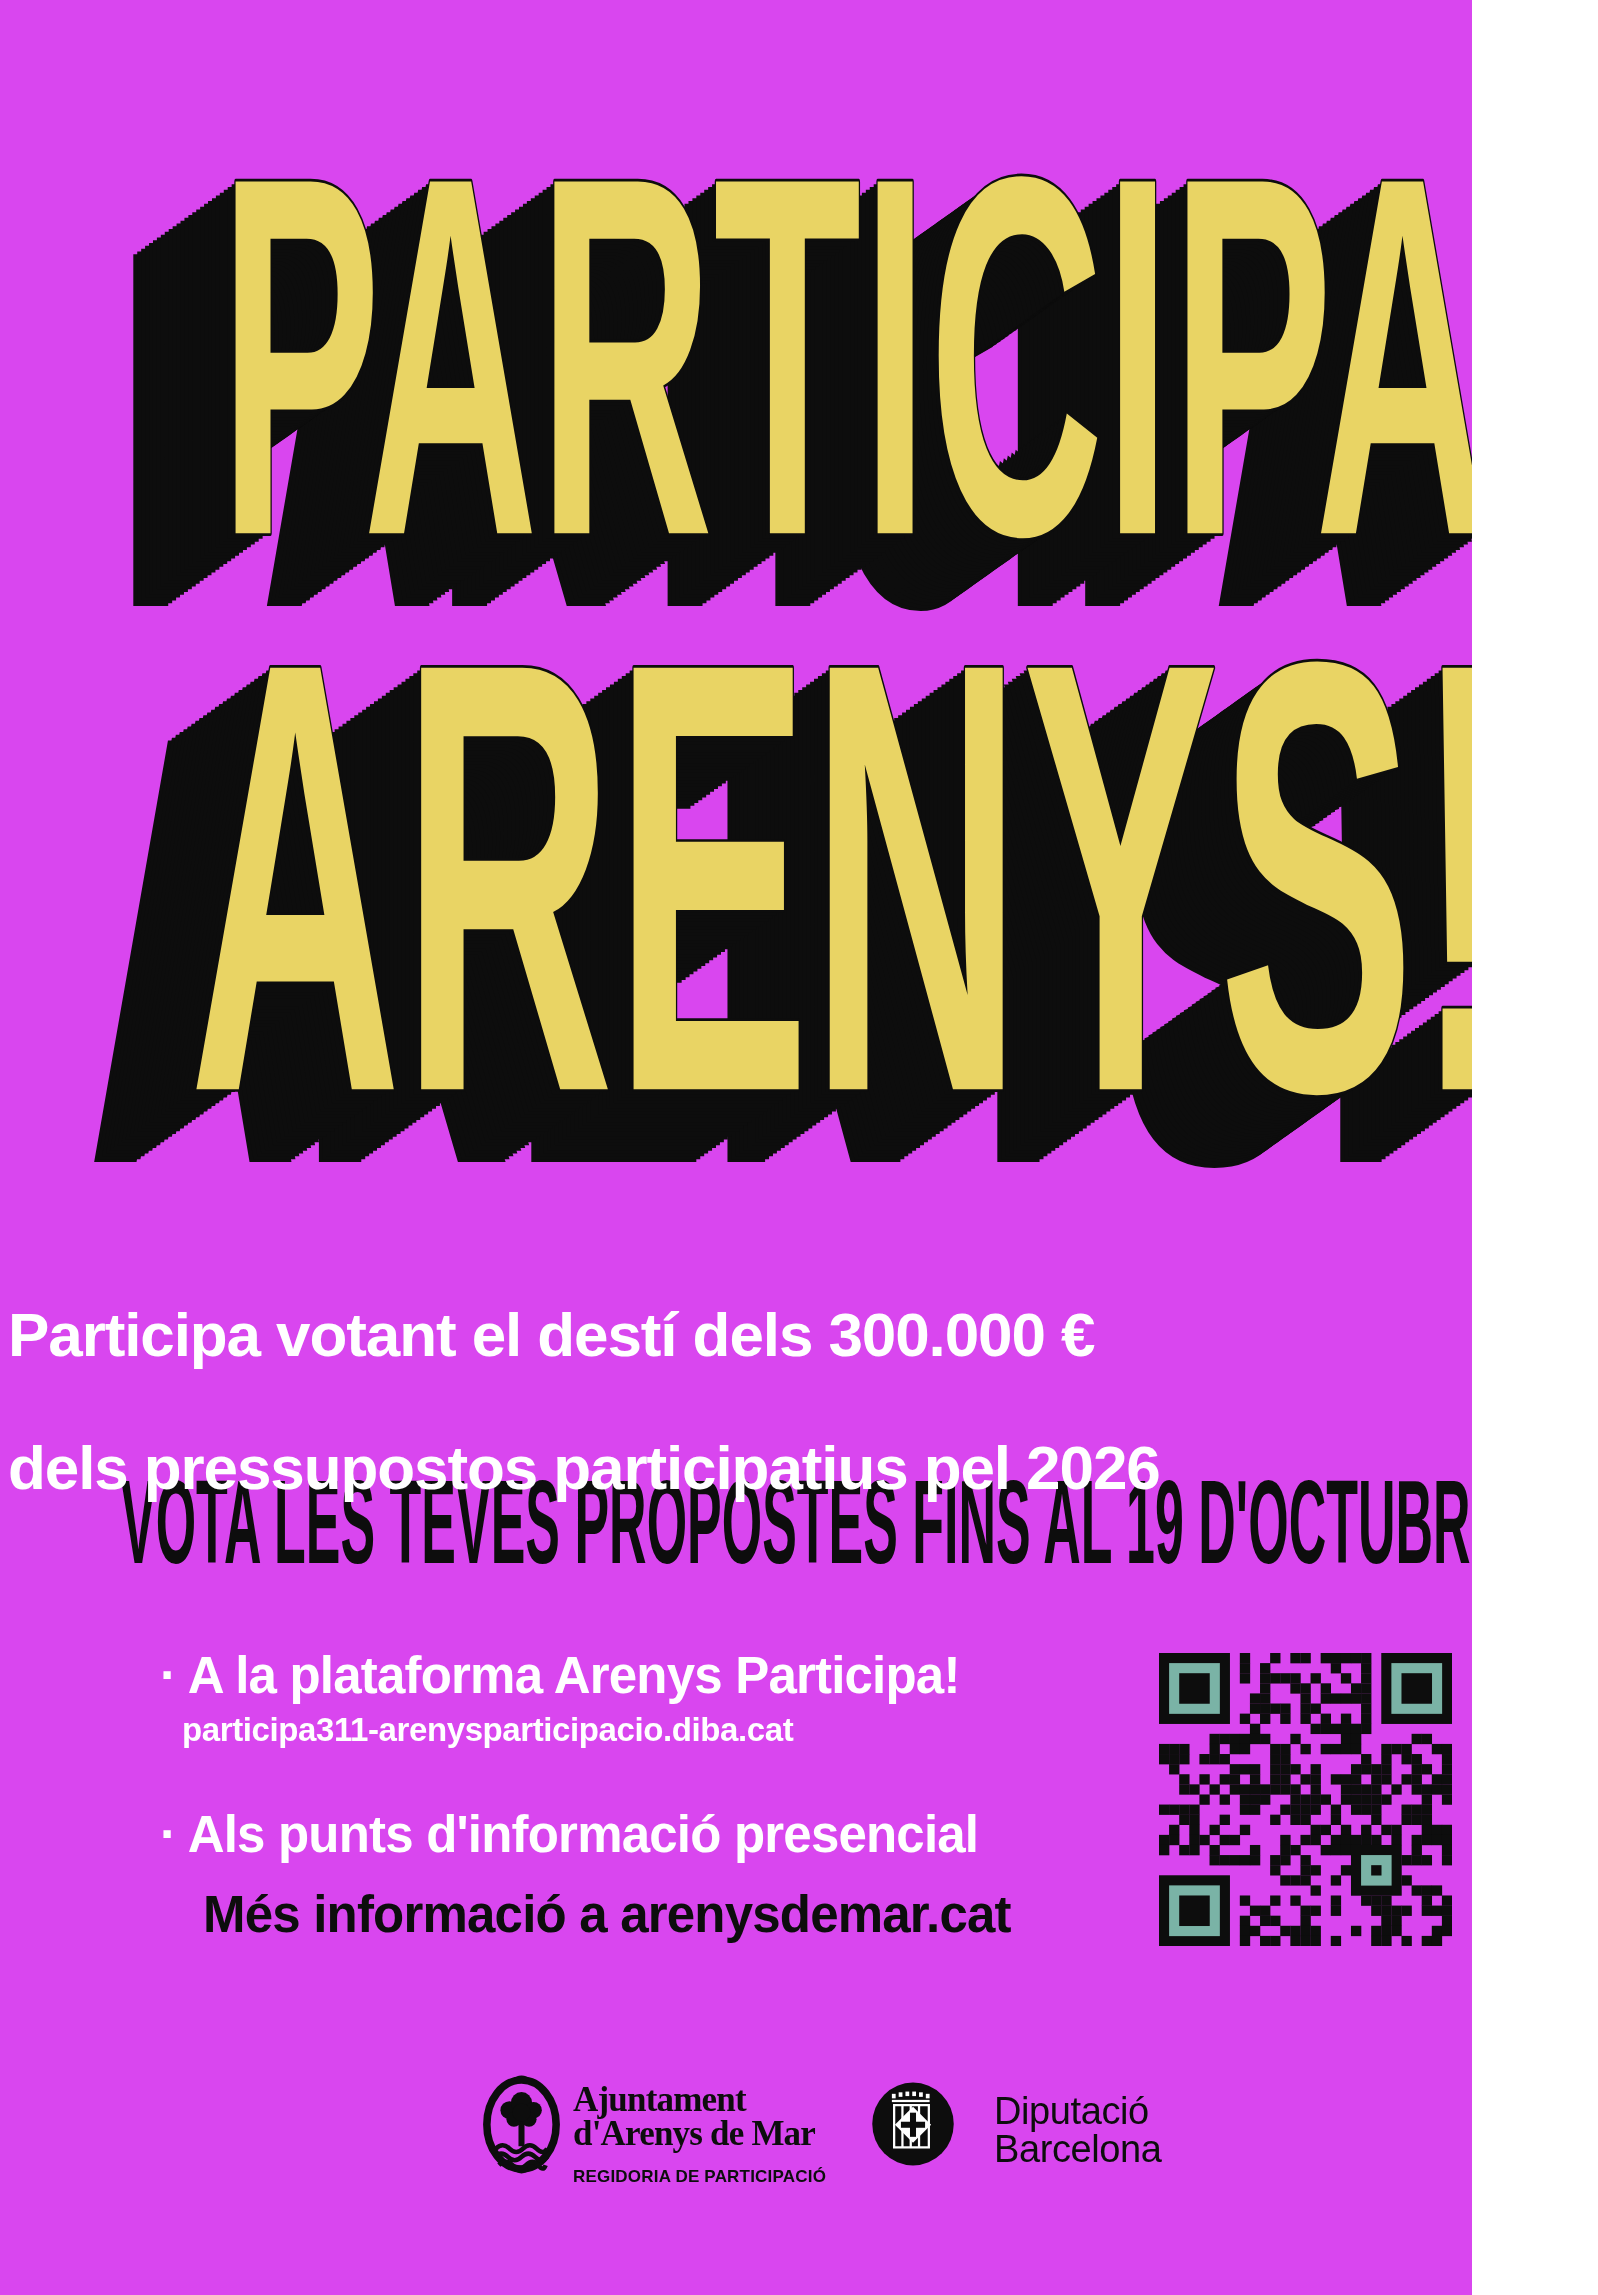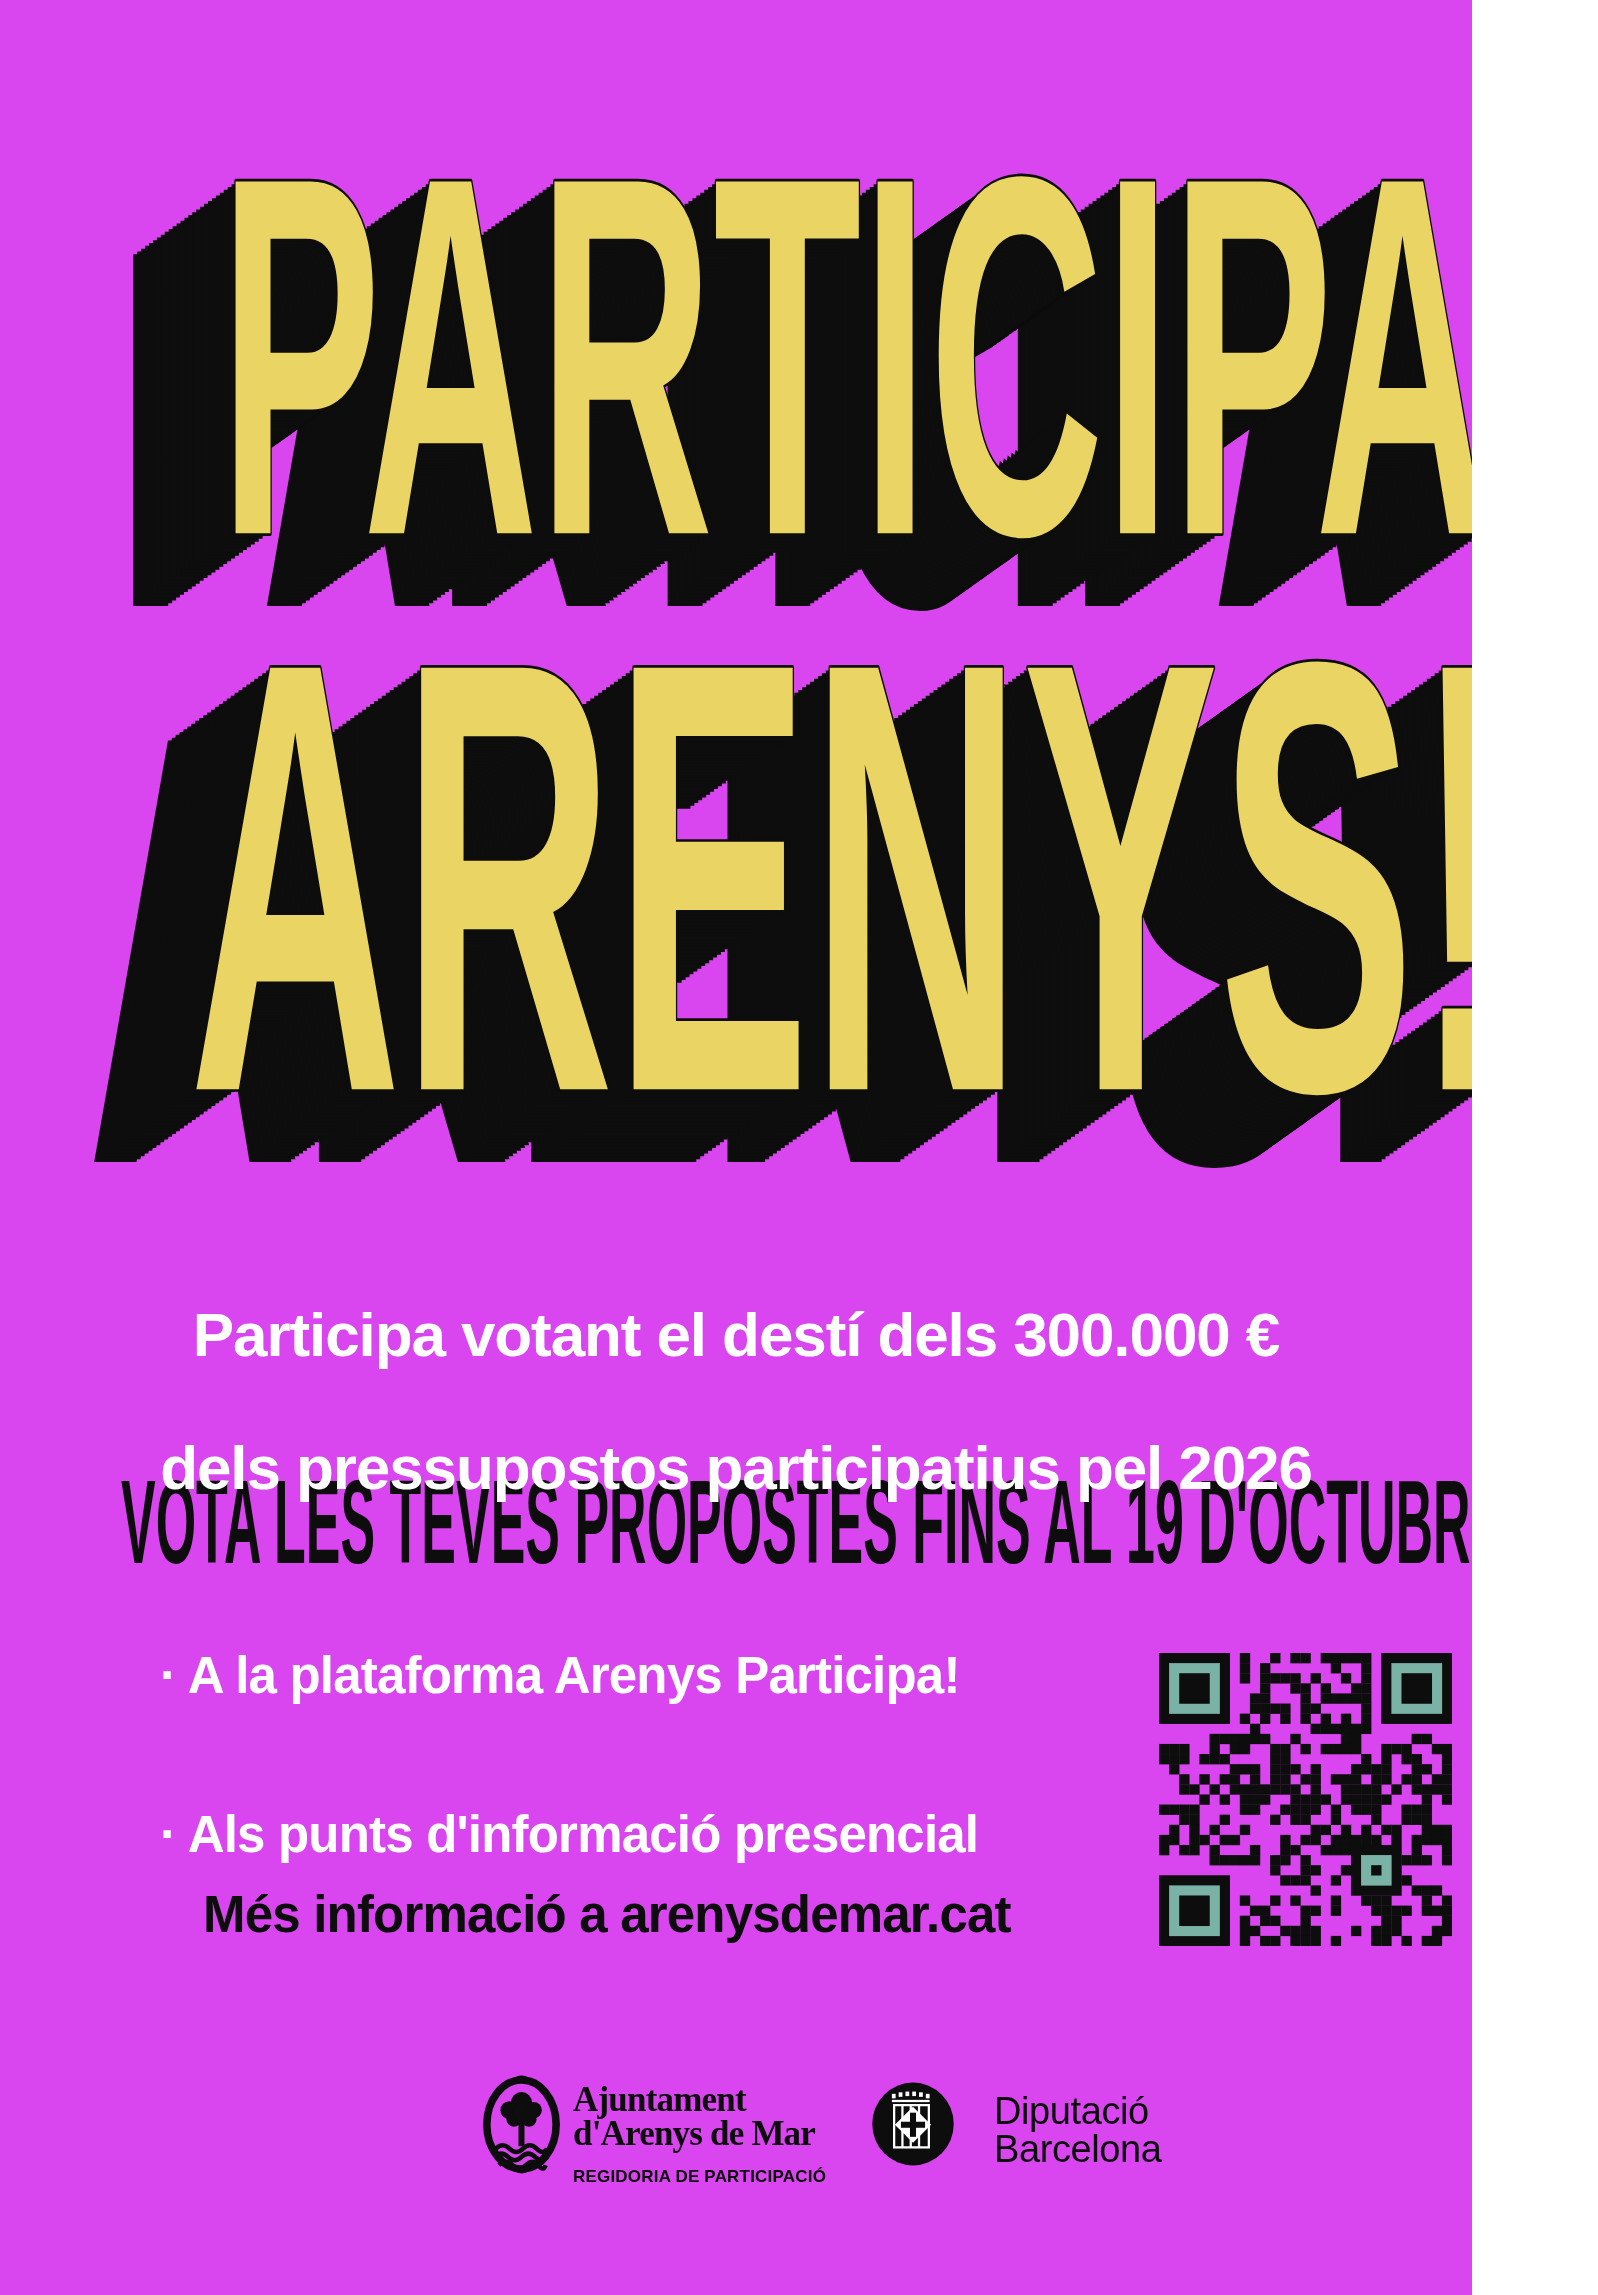--- a/index.html
+++ b/index.html
@@ -1,23 +1,24 @@
 <!DOCTYPE html>
 <html style="font-size:12px"><head>
 <meta charset="utf-8">
 <style>
   html,body{margin:0;padding:0;}
   .poster{
     position:relative;width:1472px;height:2295px;overflow:hidden;
     background:#d946ef;font-family:"Liberation Sans",sans-serif;
   }
   .subtitle{
-    position:absolute;left:0;right:0;top:1236px;text-align:center;
+    position:absolute;left:0;right:0;top:1236px;text-align:left;
     color:#ffffff;font-weight:bold;font-size:62px;line-height:1.07;letter-spacing:-1.1px;
     white-space:pre-line;
+    padding-left:8px;
   }
   .bullet-line{
     position:absolute;left:160px;color:#ffffff;font-weight:bold;font-size:51px;
     letter-spacing:-0.8px;white-space:nowrap;
   }
   .bullet-a{top:1646px;}
   .bullet-url{
     position:absolute;left:182px;top:1711px;color:#ffffff;font-weight:bold;
     font-size:33px;letter-spacing:-0.4px;white-space:nowrap;
   }
@@ -103,20 +104,21 @@
       <text x="250" y="1440" font-size="810" textLength="1750" lengthAdjust="spacingAndGlyphs" fill="#e9d464" stroke="#0d0d0d" stroke-width="7" paint-order="stroke" stroke-linejoin="round">ARENYS!</text>
       <text x="160" y="2066" font-size="158" textLength="1830" lengthAdjust="spacingAndGlyphs" fill="#0d0d0d">VOTA LES TEVES PROPOSTES FINS AL 19 D'OCTUBRE</text>
     </svg>
 
   <div class="subtitle">
     <span>Participa votant el destí dels 300.000 €</span><br>
     <span>dels pressupostos participatius pel 2026</span>
   </div>
 
   <div class="bullet-line bullet-a">· A la plataforma Arenys Participa!</div>
+  <div class="bullet-url">participa311-arenysparticipacio.diba.cat</div>
   <div class="bullet-line bullet-b">· Als punts d'informació presencial</div>
   <div class="more-info">Més informació a arenysdemar.cat</div>
 
   <svg id="qr-art" class="abs" style="left:1159px;top:1653px;" width="293" height="293" viewBox="0 0 388 388">
       <rect x="107.03" y="0.00" width="13.68" height="13.68" fill="#0d0d0d"></rect>
       <rect x="147.17" y="0.00" width="13.68" height="13.68" fill="#0d0d0d"></rect>
       <rect x="173.93" y="0.00" width="13.68" height="13.68" fill="#0d0d0d"></rect>
       <rect x="187.31" y="0.00" width="13.68" height="13.68" fill="#0d0d0d"></rect>
       <rect x="214.07" y="0.00" width="13.68" height="13.68" fill="#0d0d0d"></rect>
       <rect x="227.45" y="0.00" width="13.68" height="13.68" fill="#0d0d0d"></rect>

